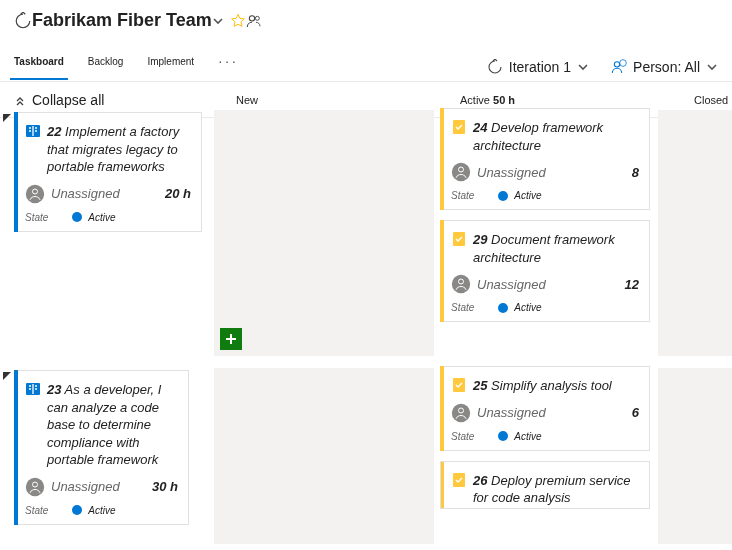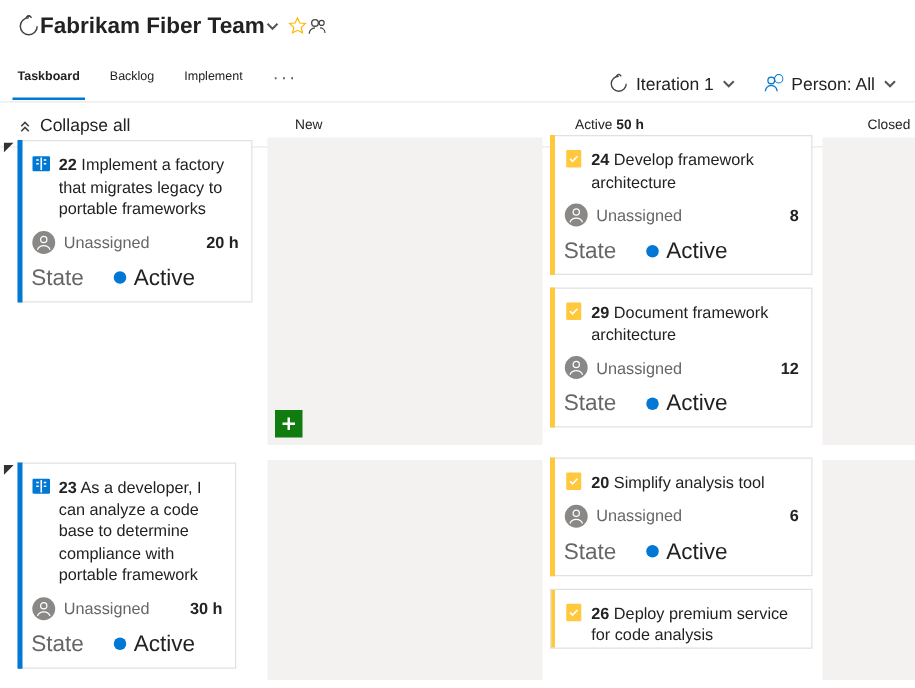--- a/index.html
+++ b/index.html
@@ -16,21 +16,21 @@
   .tab.active { font-weight:600; }
   .tab.active::after { content:""; position:absolute; left:-4px; right:-4px; bottom:-1px; height:2px; background:#0078d4;}
   .ellipsis { letter-spacing:2px; color:#555; cursor:pointer; padding:6px 0 12px 0;}
   .tabs-right { position:absolute; right:14px; bottom:6px; display:flex; align-items:center; gap:22px; }
   .pill { display:flex; align-items:center; gap:6px; font-size:14px; cursor:pointer;}
   
   .collapse-row { display:flex; position:relative; height:36px; border-bottom:1px solid #eaeaea;}
   .collapse-cell { display:flex; align-items:center; padding-left:14px; gap:6px; font-size:14px; cursor:pointer;}
   .col-hdr { position:absolute; top:0; height:36px; display:flex; align-items:center; font-size:11px; font-weight:400; color:#222;}
   
-  .board { position:absolute; top:104px; bottom:0; left:0; right:0; overflow:hidden;}
+  .board { position:absolute; top:104px; bottom:0; left:0; right:0; overflow:hidden;font-style:italic;}
   .row { display:flex; position:relative; }
   .row.r0 { height:258px; }
   .row.r1 { height:188px; }
   .lcell { width:214px; padding:8px 8px 0 0; position:relative; display:flex; align-items:flex-start;}
   .expander { width:14px; display:flex; justify-content:center; padding-top:2px; cursor:pointer;}
   .expander svg{width:8px;height:8px;}
   .mcell { flex:0 0 214px; padding:4px 8px 4px 0; position:relative;}
   .mcell.new { background:#f3f2f1; margin:6px 6px 6px 0; border-radius:1px; flex:0 0 220px;}
   .mcell.active { flex:0 0 218px;}
   .mcell.closed { flex:1 1 auto; background:#f3f2f1; margin:6px 0 6px 0;}
@@ -43,21 +43,21 @@
   .wicon { flex:0 0 16px; height:16px; display:inline-flex; align-items:center; justify-content:center;}
   .wicon.book svg rect{fill:#0078d4;}
   .wicon.book svg path{stroke:#fff;stroke-width:1.3;fill:none;}
   .wicon.clip svg .bg{fill:#ffc83d;}
   .wicon.clip svg .ck{stroke:#fff;stroke-width:1.4;fill:none;}
   .assn-row { display:flex; align-items:center; justify-content:space-between; margin-top:8px;}
   .assn { display:flex; align-items:center; gap:6px; color:#666; font-size:13px;}
   .assn svg circle{fill:#8a8886;}
   .assn svg path{stroke:#fff; stroke-width:1.2; fill:none;}
   .hours { font-size:13px; font-weight:600;}
-  .state-row { display:flex; align-items:center; gap:24px; margin-top:8px; font-size:18px;}
+  .state-row { display:flex; align-items:center; gap:24px; margin-top:8px; font-size:10px;}
   .state-lbl { color:#666;}
   .state-val { display:flex; align-items:center; gap:6px;}
   .dot { width:10px; height:10px; border-radius:50%; background:#0078d4; display:inline-block;}
   .addbtn { position:absolute; left:6px; bottom:6px; width:22px; height:22px; background:#107c10; display:flex; align-items:center; justify-content:center; cursor:pointer;}
   .addbtn svg{stroke:#fff;stroke-width:2;}
   .hbold{font-weight:600;}
 </style>
 </head>
 <body>
 <div class="root">
@@ -295,21 +295,21 @@
 
     <div class="mcell active">
       <div class="card yellow">
         <div class="cline1">
           <span class="wicon clip">
                 <svg width="16" height="16" viewBox="0 0 16 16">
                   <rect class="bg" x="2" y="1" width="12" height="14" rx="1"></rect>
                   <path class="ck" d="M5 8l2 2 4-4"></path>
                 </svg>
               </span>
-          <span><span class="wid">20</span> <span class="ttl">Simplify analysis tool</span></span>
+          <span><span class="wid">25</span> <span class="ttl">Simplify analysis tool</span></span>
         </div>
         <div class="assn-row">
           <span class="assn">
                 <svg width="20" height="20" viewBox="0 0 24 24">
                   <circle cx="12" cy="12" r="11"></circle>
                   <path d="M12 6a3 3 0 1 1 0 6 3 3 0 0 1 0-6zM6 19c1-3 4-4 6-4s5 1 6 4"></path>
                 </svg>
                 <span>Unassigned</span>
               </span>
           <span class="hours">6</span>

